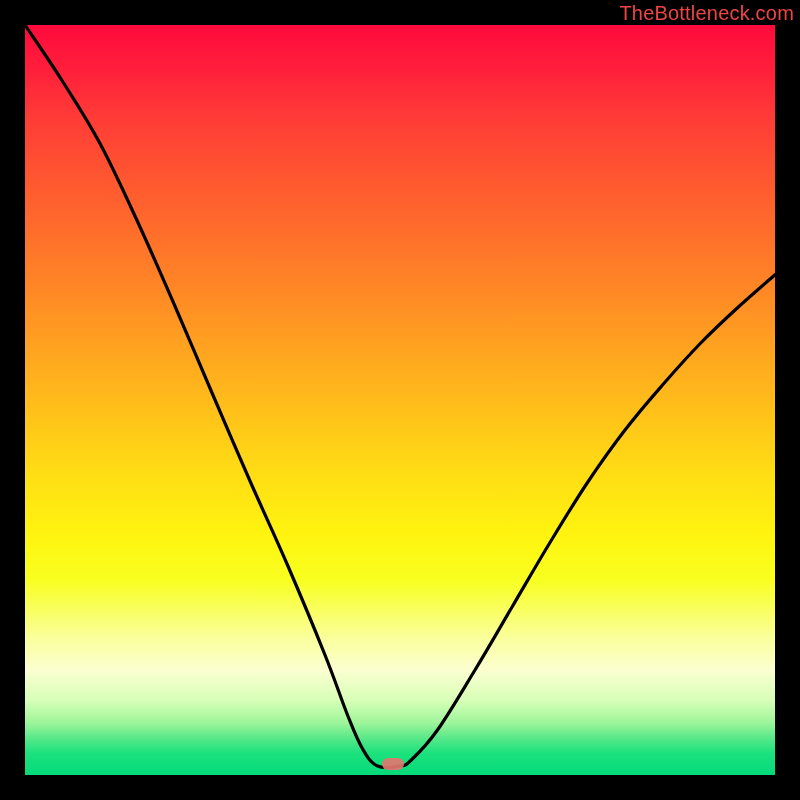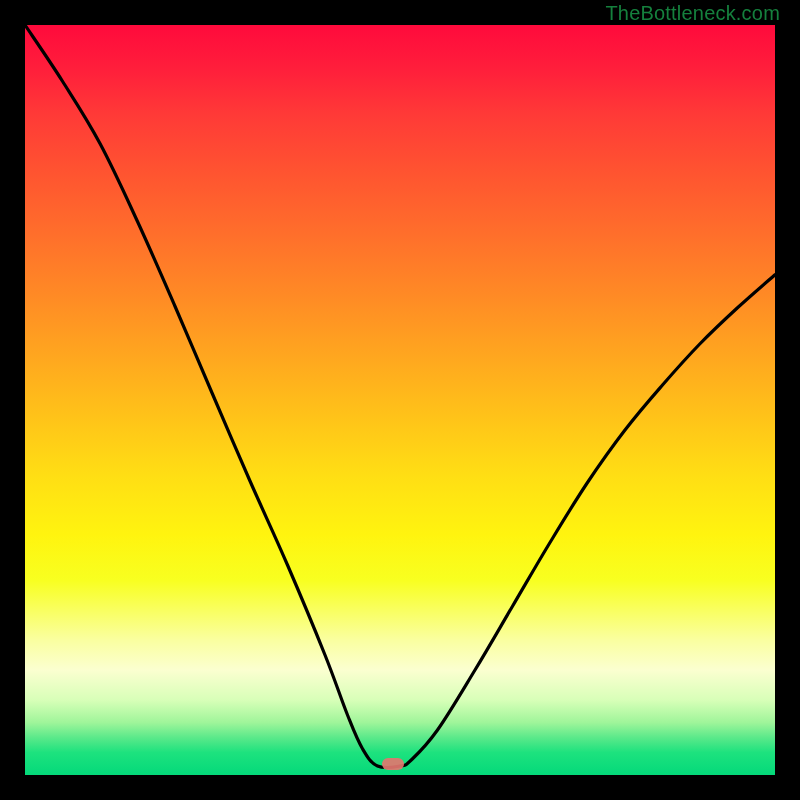--- a/index.html
+++ b/index.html
@@ -56,22 +56,22 @@
     width: 22px;
     height: 12px;
     border-radius: 6px;
     background: #e2766f;
     opacity: 0.92;
     transform: translate(-50%, -50%);
   }
   .watermark {
     position: absolute;
     top: 2px;
-    right: 20px;
-    color: #15803d;
+    right: 6px;
+    color: #ef4444;
     font-size: 20px;
     font-weight: 500;
     letter-spacing: 0.2px;
     user-select: none;
   }
 </style>
 </head>
 <body>
 
 <div class="stage">

